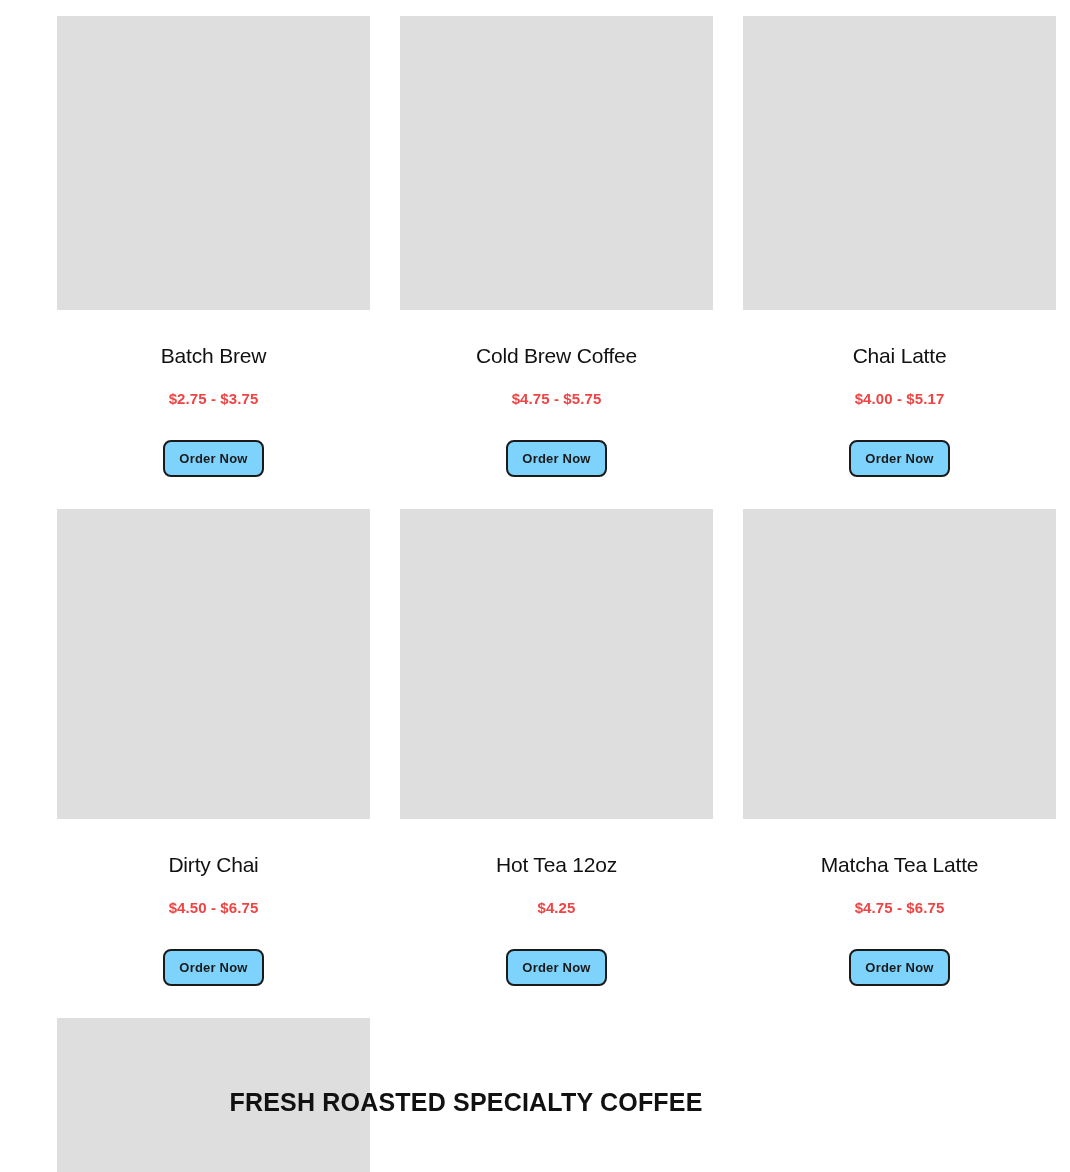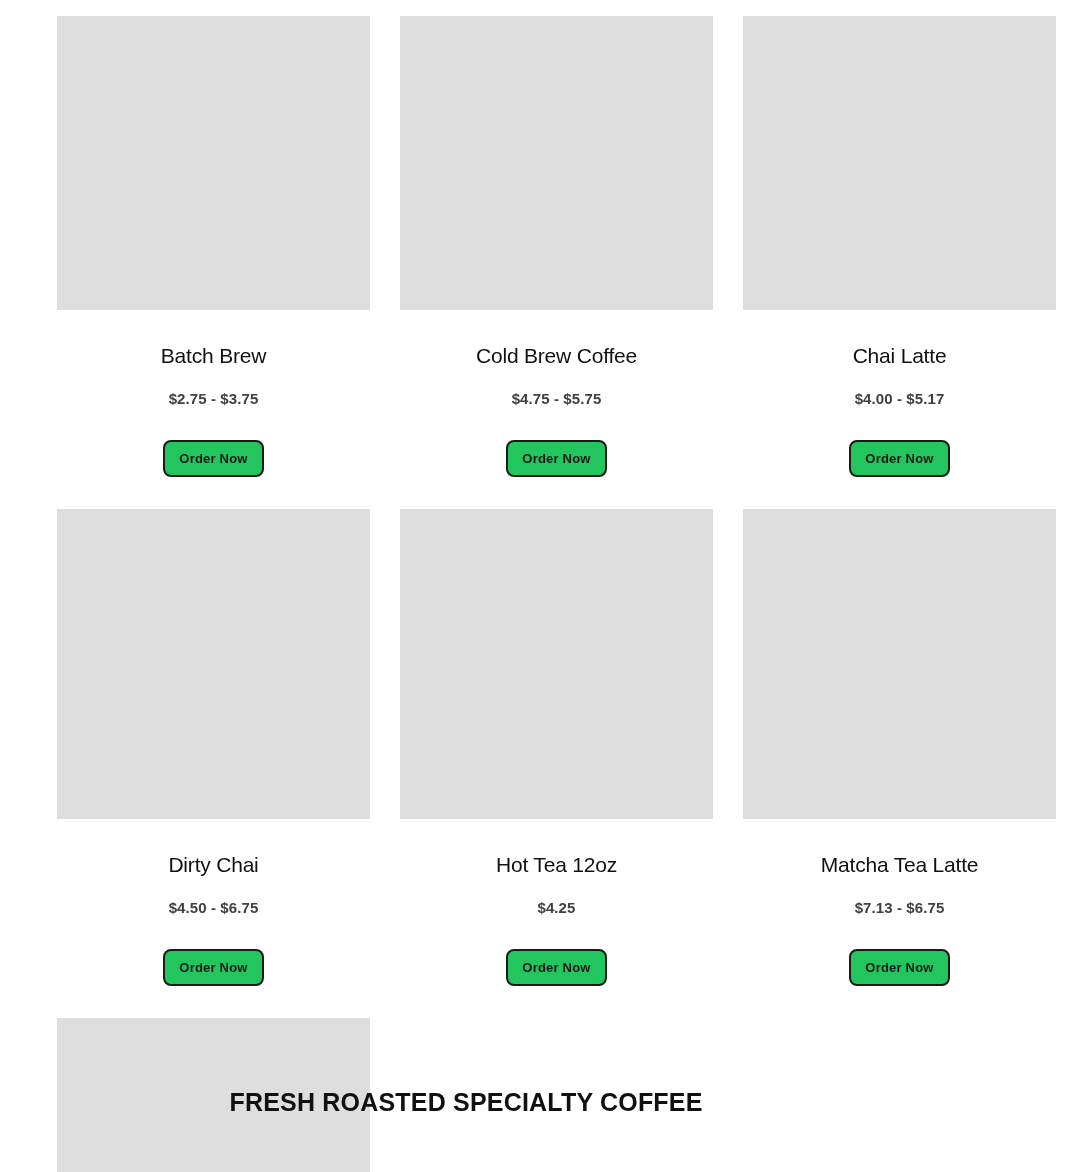--- a/index.html
+++ b/index.html
@@ -63,31 +63,31 @@
     letter-spacing: -0.2px;
     text-align: center;
     margin-top: 25px;
     white-space: nowrap;
   }
 
   .product-price {
     font-size: 15px;
     line-height: 19px;
     font-weight: 700;
-    color: #404040;
+    color: #ef4444;
     letter-spacing: 0.1px;
     text-align: center;
     margin-top: 4px;
   }
 
   .order-btn {
     margin-top: 24px;
     width: 101px;
     height: 37px;
-    background: #22c55e;
+    background: #7dd3fc;
     border: 2px solid #1a1a1a;
     border-radius: 8px;
     font-family: "Liberation Sans", sans-serif;
     font-size: 13px;
     font-weight: 700;
     letter-spacing: 0.2px;
     color: #1a1a1a;
     cursor: pointer;
     display: flex;
     align-items: center;
@@ -187,21 +187,21 @@
       </div>
       <div class="product-card">
         <div class="product-thumb"></div>
         <div class="product-title">Hot Tea 12oz</div>
         <div class="product-price">$4.25</div>
         <button class="order-btn">Order Now</button>
       </div>
       <div class="product-card">
         <div class="product-thumb"></div>
         <div class="product-title">Matcha Tea Latte</div>
-        <div class="product-price">$7.13 - $6.75</div>
+        <div class="product-price">$4.75 - $6.75</div>
         <button class="order-btn">Order Now</button>
       </div>
     </div>
 
     <div class="grid-row">
       <div class="product-card">
         <div class="product-thumb"></div>
 
       </div>
       <div class="product-card empty"></div>

